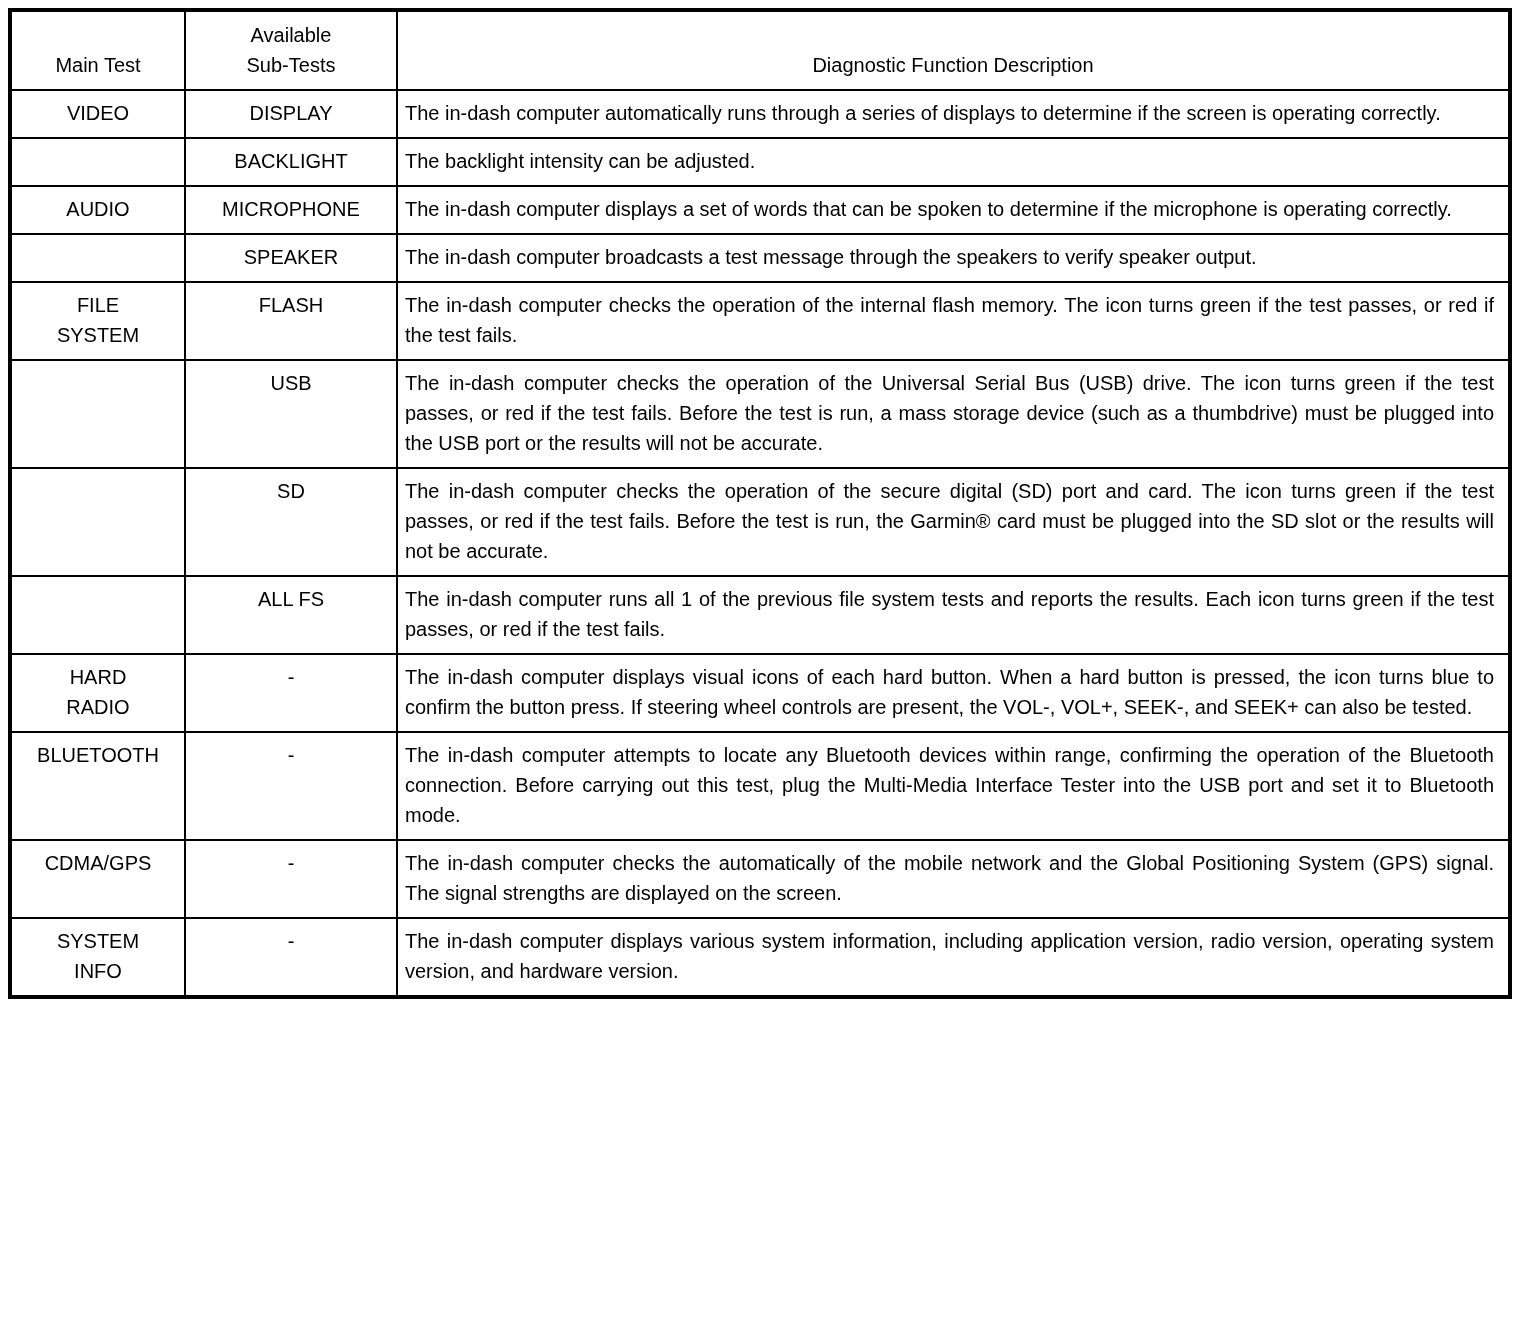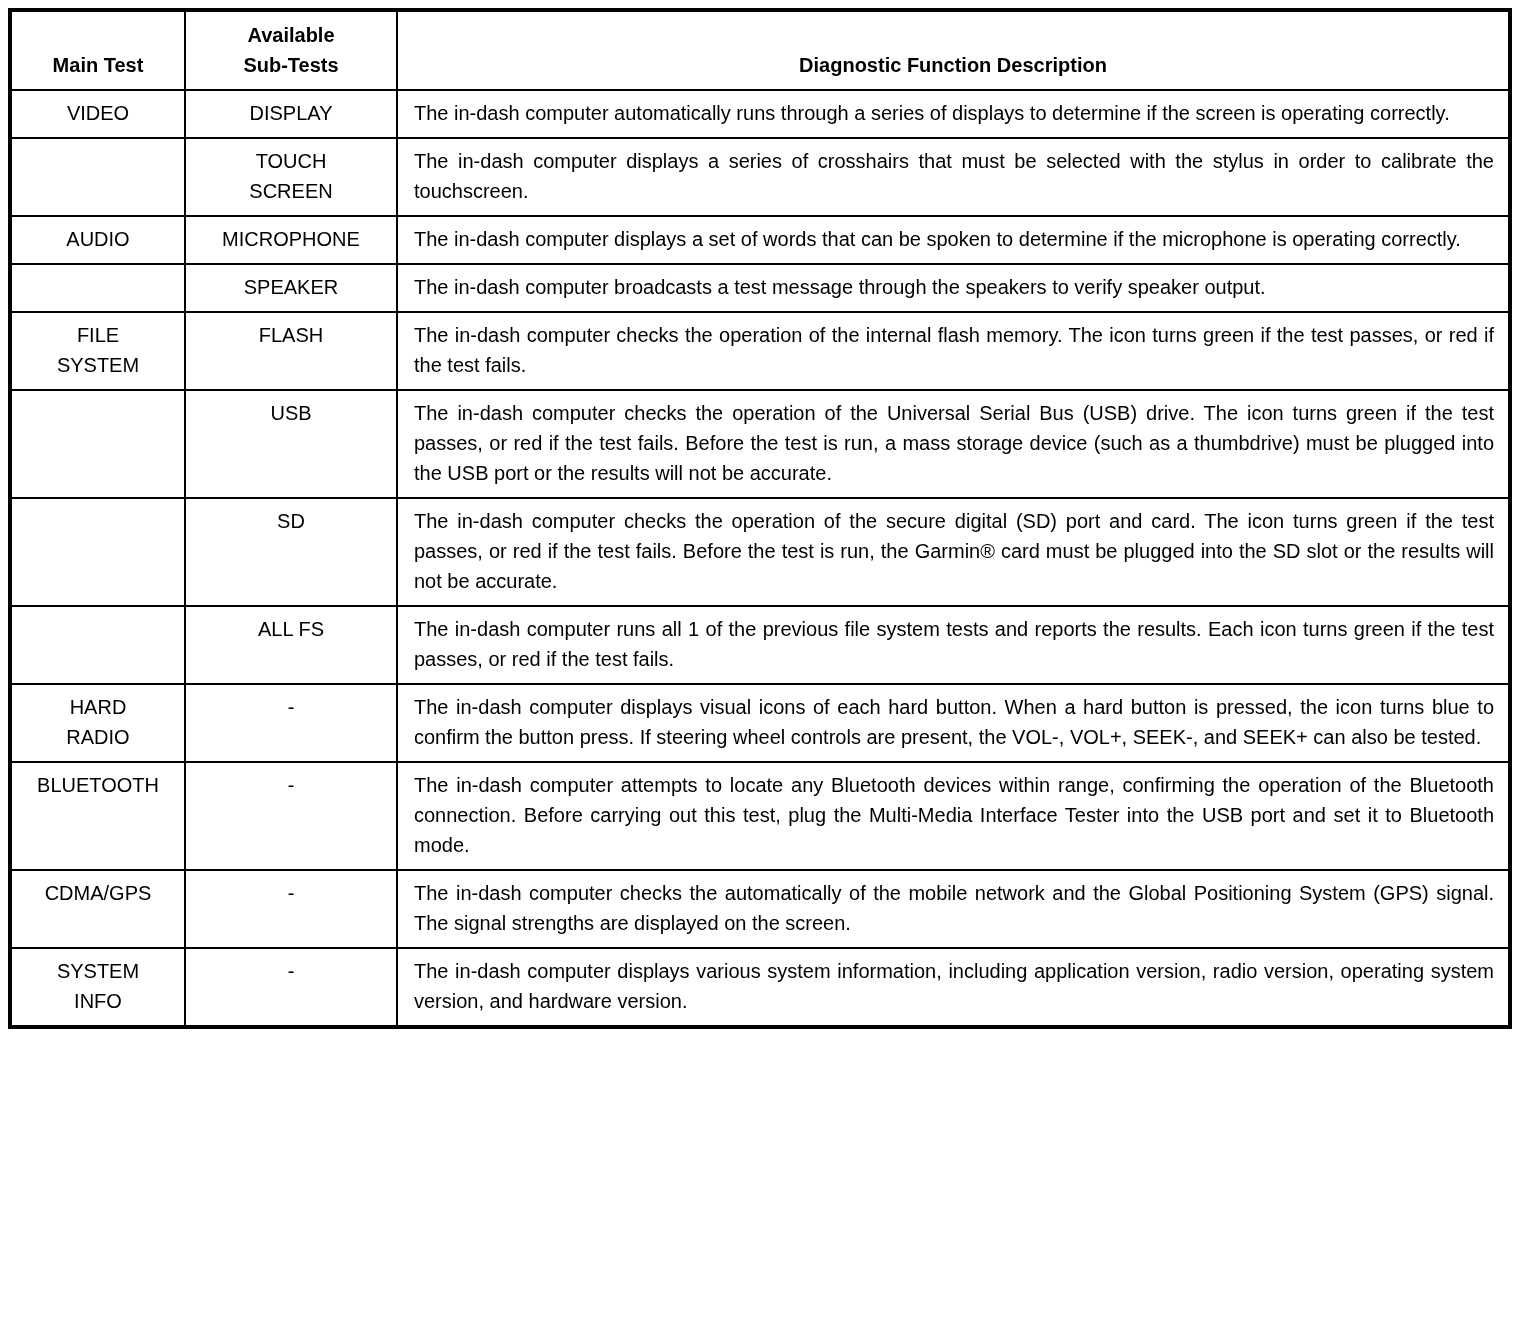--- a/index.html
+++ b/index.html
@@ -23,39 +23,39 @@
     border: 4px solid #000000;
     font-size: 20px;
     line-height: 30px;
   }
   table.diag th,
   table.diag td {
     border: 2px solid #000000;
     box-sizing: border-box;
   }
   thead th {
-    font-weight: bold;
+    font-weight: normal;
     vertical-align: bottom;
     text-align: center;
     padding: 8px 6px 9px 6px;
     height: 74px;
     white-space: pre-line;
   }
   tbody td {
     vertical-align: top;
     padding: 7px 8px 9px 8px;
   }
   td.main-cell,
   td.sub-cell {
     text-align: center;
     white-space: pre-line;
   }
   td.desc-cell {
     text-align: justify;
-    padding-left: 16px;
+    padding-left: 7px;
     padding-right: 14px;
   }
 </style>
 </head>
 <body>
 
 <div class="page">
   <table class="diag">
     <colgroup>
       <col style="width:175px">
@@ -70,27 +70,26 @@
         <th>Diagnostic Function Description</th>
       </tr>
     </thead>
     <tbody id="table-body">
   <tr>
     <td class="main-cell">VIDEO</td>
     <td class="sub-cell">DISPLAY</td>
     <td class="desc-cell">The in-dash computer automatically runs through a series of displays to determine if the screen is operating correctly.</td>
   </tr>
 
-
   <tr>
     <td class="main-cell"></td>
-    <td class="sub-cell">TOUCH
-SCREEN</td>
-    <td class="desc-cell">The in-dash computer displays a series of crosshairs that must be selected with the stylus in order to calibrate the touchscreen.</td>
+    <td class="sub-cell">BACKLIGHT</td>
+    <td class="desc-cell">The backlight intensity can be adjusted.</td>
   </tr>
+
 
   <tr>
     <td class="main-cell">AUDIO</td>
     <td class="sub-cell">MICROPHONE</td>
     <td class="desc-cell">The in-dash computer displays a set of words that can be spoken to determine if the microphone is operating correctly.</td>
   </tr>
 
   <tr>
     <td class="main-cell"></td>
     <td class="sub-cell">SPEAKER</td>

